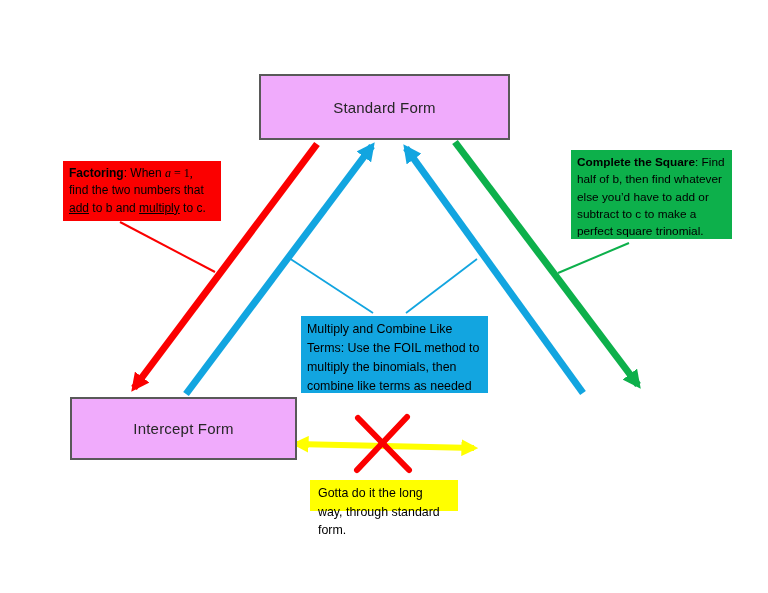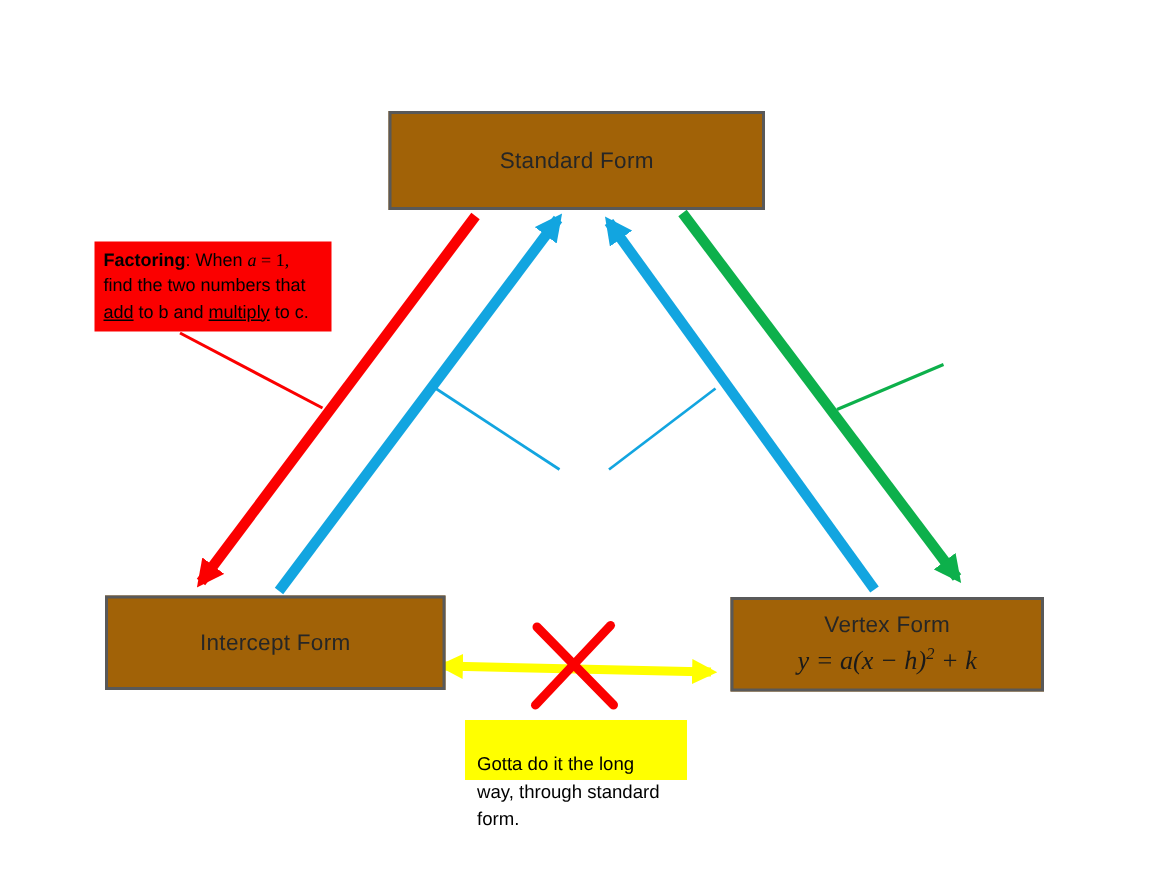--- a/index.html
+++ b/index.html
@@ -6,21 +6,21 @@
   #canvas{
     position:relative;
     width:768px;height:593px;
     background:#ffffff;
     font-family:"Liberation Sans",sans-serif;
     overflow:hidden;
   }
   #arrow-layer{position:absolute;left:0;top:0;width:768px;height:593px;z-index:1;}
   .form-box{
     position:absolute;
-    background:#a16207;
+    background:#f0abfc;
     border:2px solid #595959;
     display:flex;flex-direction:column;align-items:center;justify-content:center;
     z-index:2;
     box-sizing:border-box;
   }
   .form-title{
     font-size:15px;color:#262626;letter-spacing:.2px;
   }
   .form-eq{
     font-family:"Liberation Serif",serif;
@@ -38,21 +38,21 @@
     line-height:1.44;
     padding:4px 6px;
   }
   .note b{font-weight:bold;}
   .note u{text-decoration:underline;}
   .note .mvar{font-family:"Liberation Serif",serif;font-style:italic;}
   .note .mrest{font-family:"Liberation Serif",serif;}
   .note-red{left:63px;top:161px;width:158px;height:60px;background:#fb0000;}
   .note-green{left:571px;top:150px;width:161px;height:89px;background:#0db04b;font-size:11.8px;line-height:1.47;}
   .note-blue{left:301px;top:316px;width:187px;height:77px;background:#12a5e0;font-size:12.4px;line-height:1.52;}
-  .note-yellow{left:310px;top:480px;width:148px;height:31px;background:#ffff00;font-size:12.4px;line-height:1.5;padding:20px 8px;}
+  .note-yellow{left:310px;top:480px;width:148px;height:31px;background:#ffff00;font-size:12.4px;line-height:1.5;padding:4px 8px;}
   .box-standard{left:259px;top:74px;width:251px;height:66px;}
   .box-intercept{left:70px;top:397px;width:227px;height:63px;}
   .box-vertex{left:487px;top:398px;width:209px;height:63px;}
 </style>
 </head>
 <body>
 
 <div id="canvas">
 
   <svg id="arrow-layer" viewBox="0 0 768 593" xmlns="http://www.w3.org/2000/svg">
@@ -90,28 +90,30 @@
   </svg>
 
   <div class="form-box box-standard">
     <div class="form-title">Standard Form</div>
   </div>
 
   <div class="form-box box-intercept">
     <div class="form-title">Intercept Form</div>
   </div>
 
-  <div class="form-box box-vertex">
-    <div class="form-title">Vertex Form</div>
-    <div class="form-eq"><span>y = a(x − h)</span><sup>2</sup><span> + k</span></div>
-  </div>
 
   <div class="note note-red">
     <b>Factoring</b><span>: When </span><span class="mvar">a</span><span class="mrest"> = 1,</span><span> find the two numbers that </span><u>add</u><span> to b and </span><u>multiply</u><span> to c.</span>
   </div>
 
+  <div class="note note-green">
+    <b>Complete the Square</b><span>: Find half of b, then find whatever else you’d have to add or subtract to c to make a perfect square trinomial.</span>
+  </div>
 
+  <div class="note note-blue">
+    <span>Multiply and Combine Like Terms: Use the FOIL method to multiply the binomials, then combine like terms as needed</span>
+  </div>
 
   <div class="note note-yellow">
     <span>Gotta do it the long way, through standard form.</span>
   </div>
 
 </div>
 
 </body></html>

